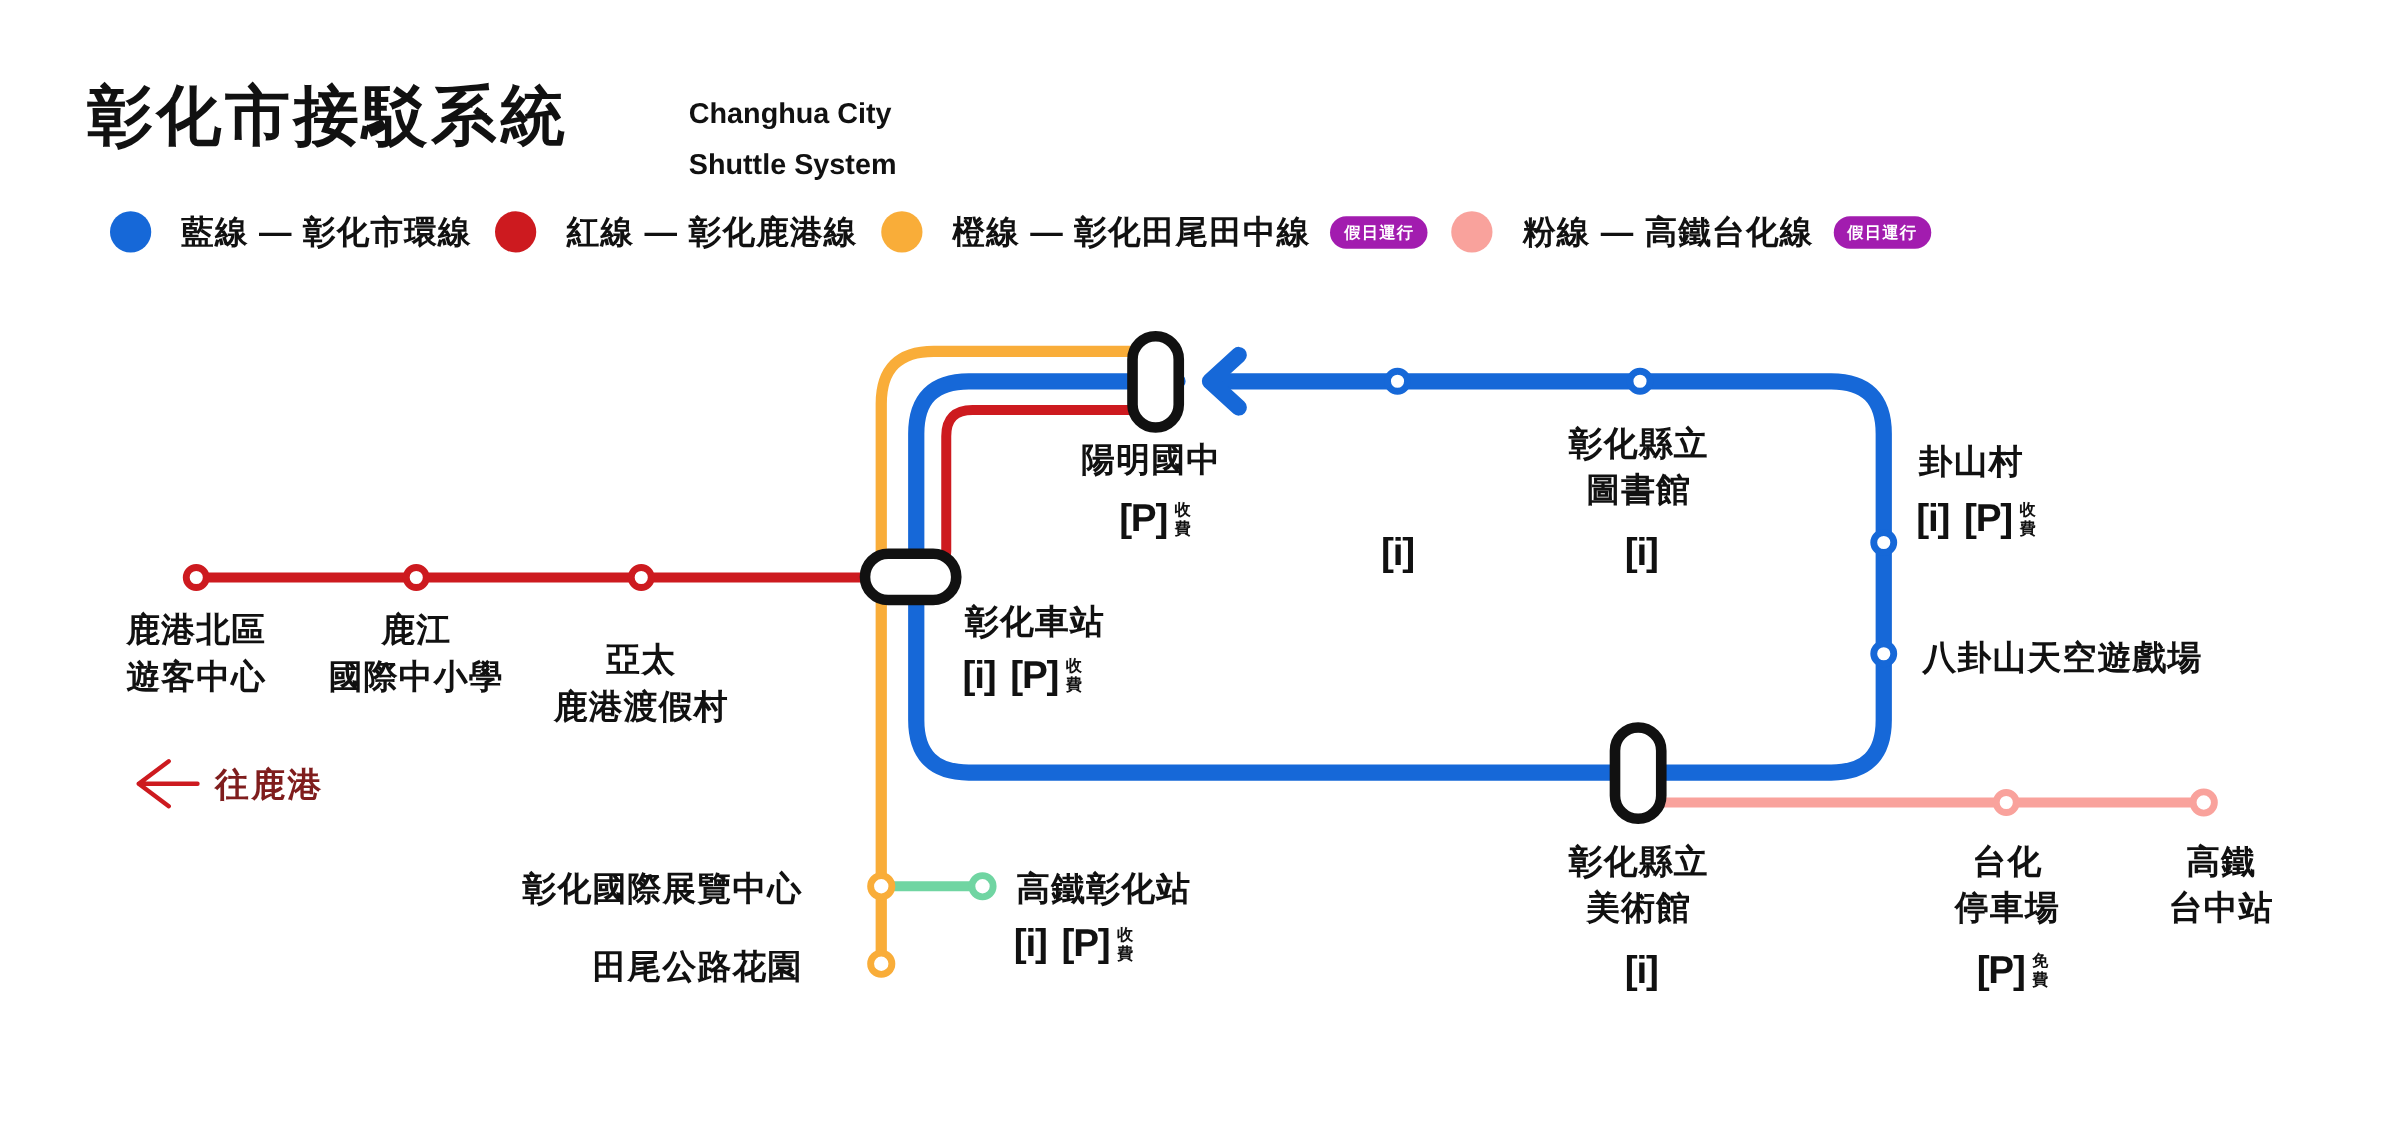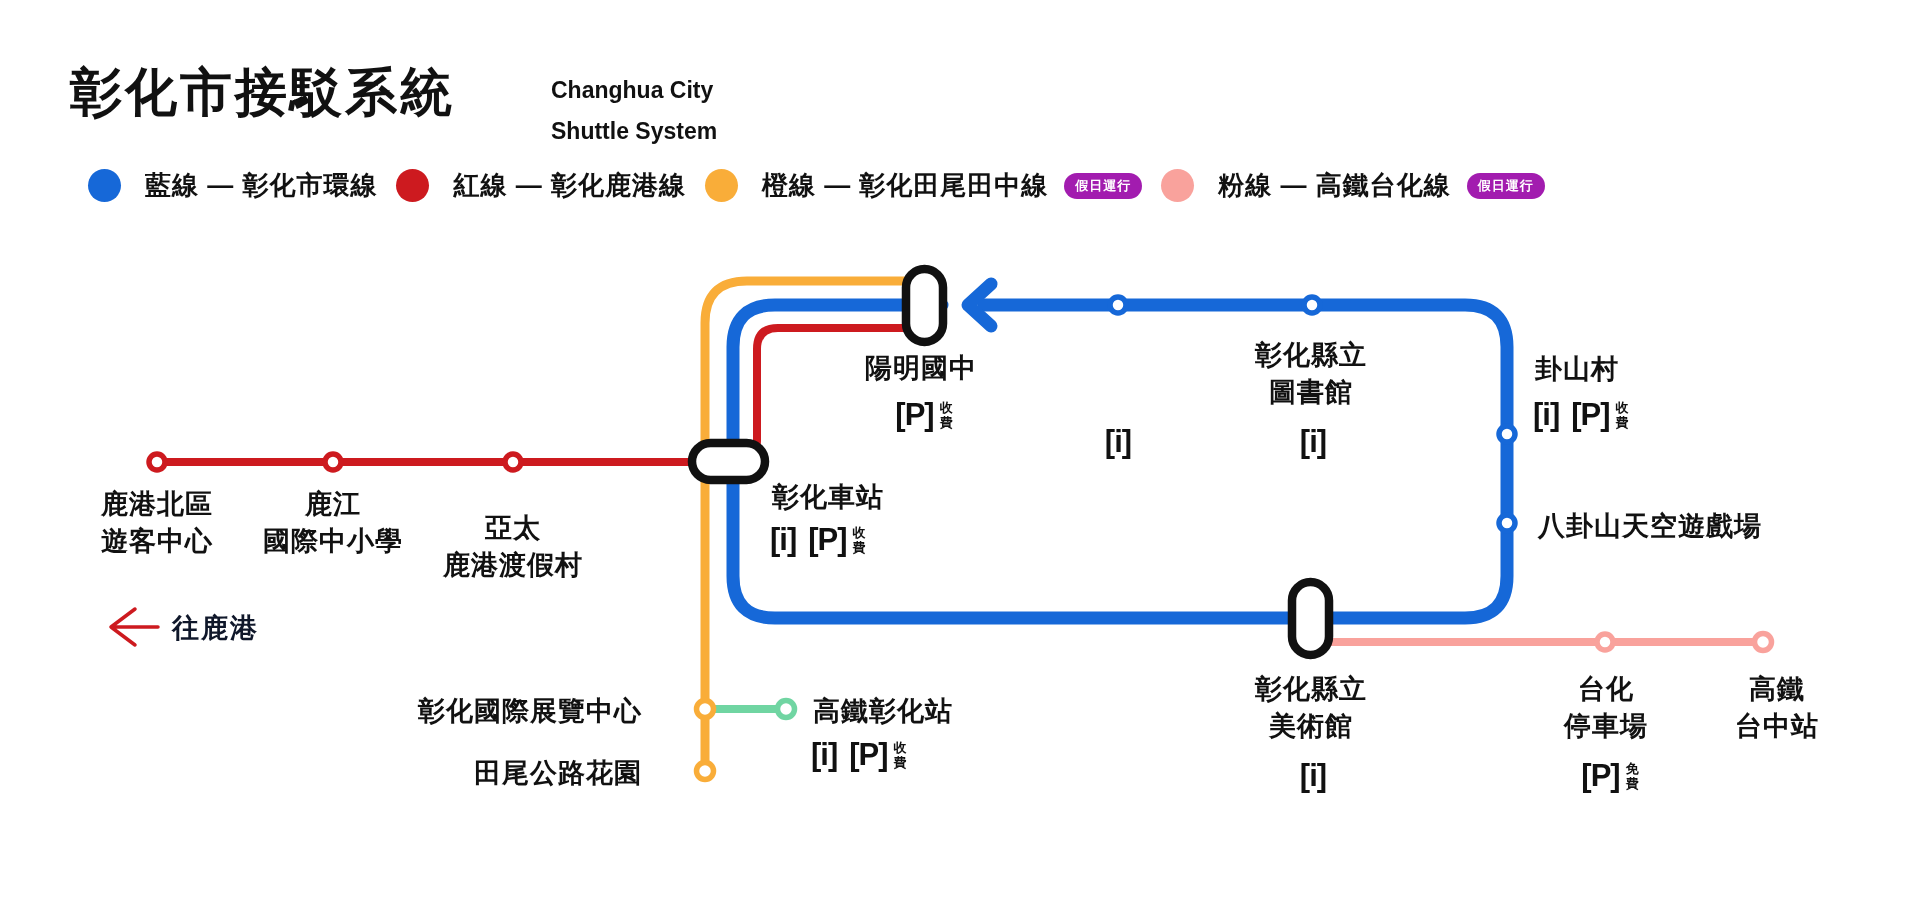--- a/index.html
+++ b/index.html
@@ -162,15 +162,15 @@
   <div class="label rt" style="right:1278px;top:755px;">田尾公路花園</div>
 
   <div class="label" style="left:813px;top:693px;">高鐵彰化站</div>
   <div class="icons" style="left:811px;top:734px;">
     <span class="ibox">[i]</span>
     <span class="ibox">[P]</span>
     <span class="fee">收
 費</span>
   </div>
 
-  <div class="to-lukang" style="color:#0f172a;">往鹿港</div>
+  <div class="to-lukang" style="color:#7f1d1d;">往鹿港</div>
 
 </div>
 
 </body></html>

